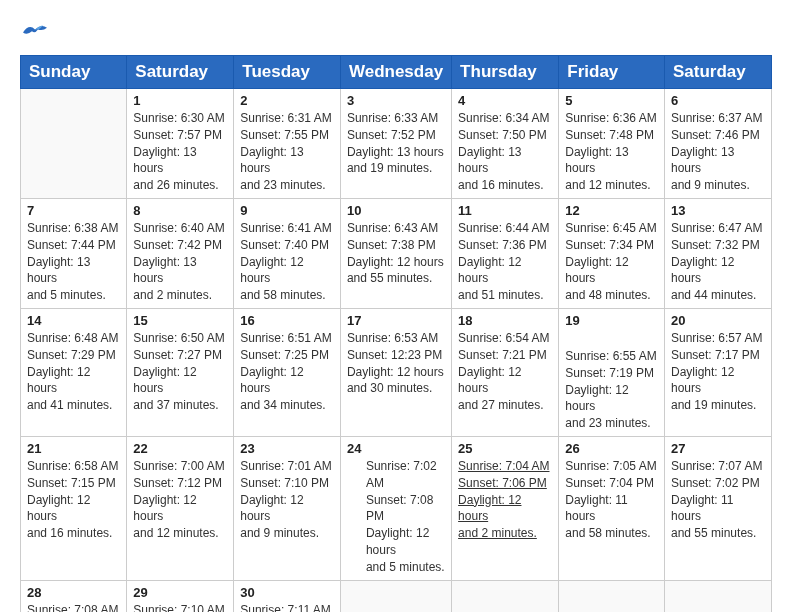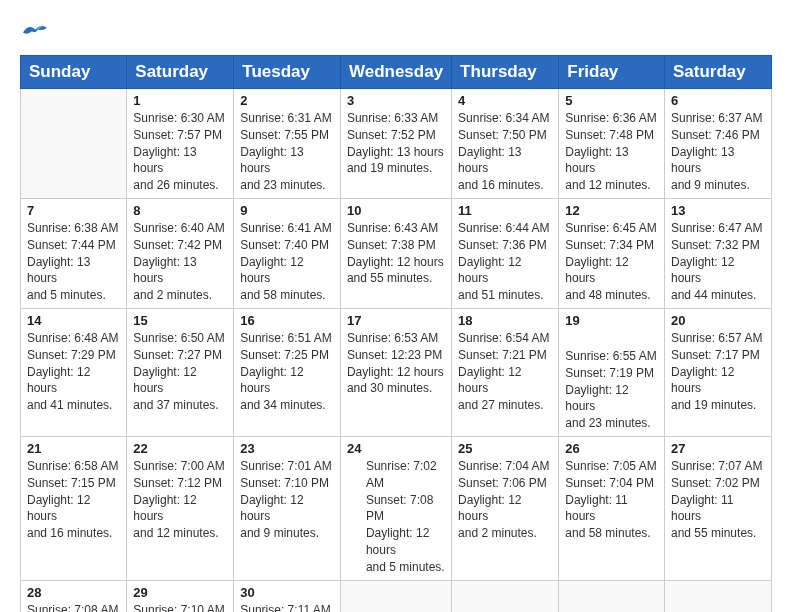--- a/index.html
+++ b/index.html
@@ -278,21 +278,21 @@
         </td>
         <td>
           <span class="day-num">24</span>
           <div class="day-info" style="white-space: pre-line; margin-left: 19px;">Sunrise: 7:02 AM
 Sunset: 7:08 PM
 Daylight: 12 hours
 and 5 minutes.</div>
         </td>
         <td>
           <span class="day-num">25</span>
-          <div class="day-info" style="white-space: pre-line;">Sunrise: 7:04 AM
+          <div class="day-info" style="white-space: pre-line; text-decoration: underline;">Sunrise: 7:04 AM
 Sunset: 7:06 PM
 Daylight: 12 hours
 and 2 minutes.</div>
         </td>
         <td>
           <span class="day-num">26</span>
           <div class="day-info" style="white-space: pre-line;">Sunrise: 7:05 AM
 Sunset: 7:04 PM
 Daylight: 11 hours
 and 58 minutes.</div>

